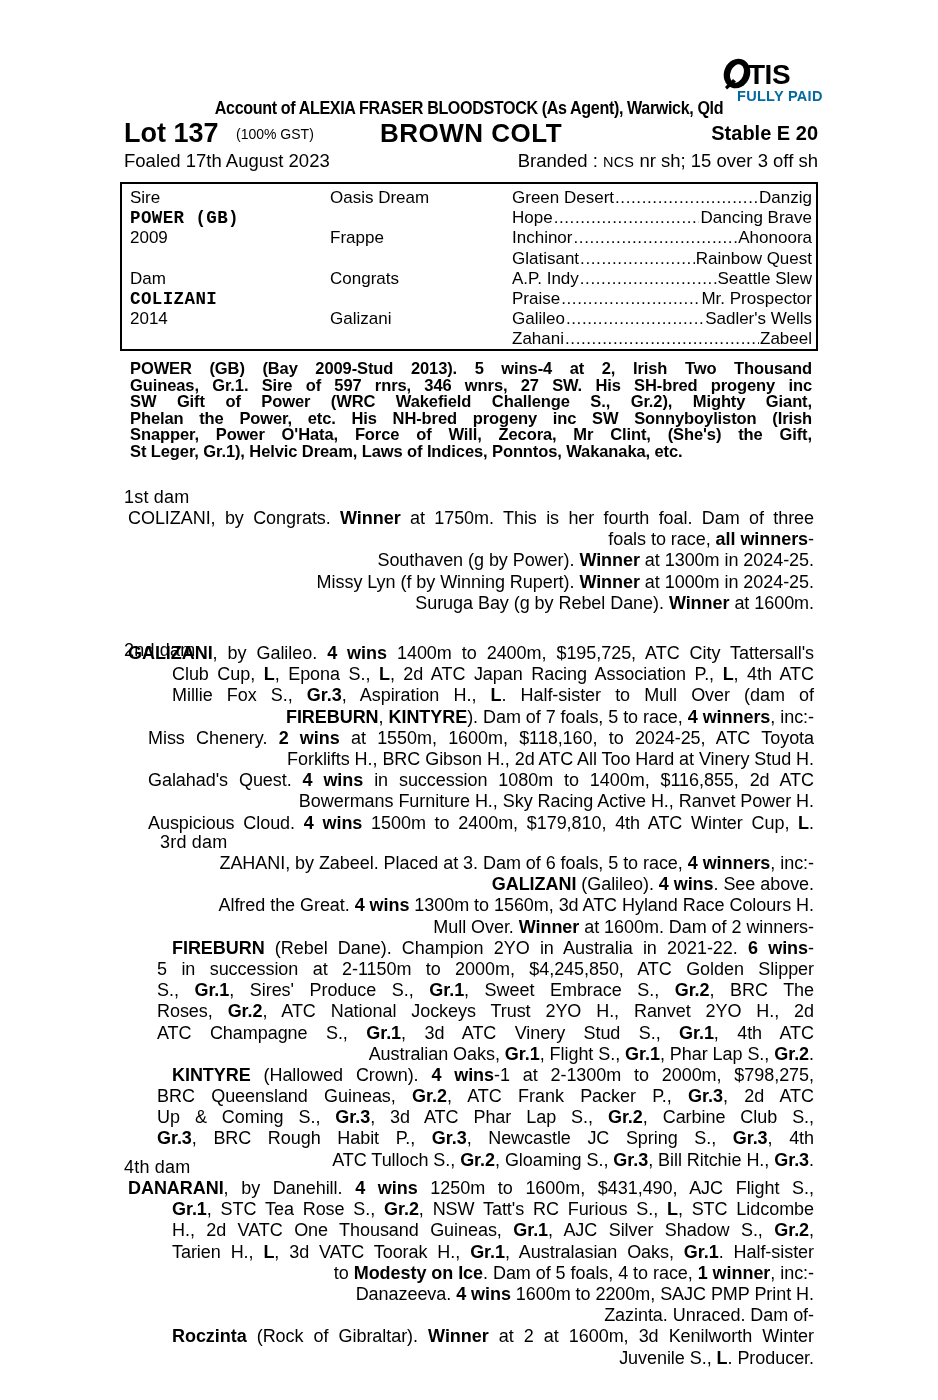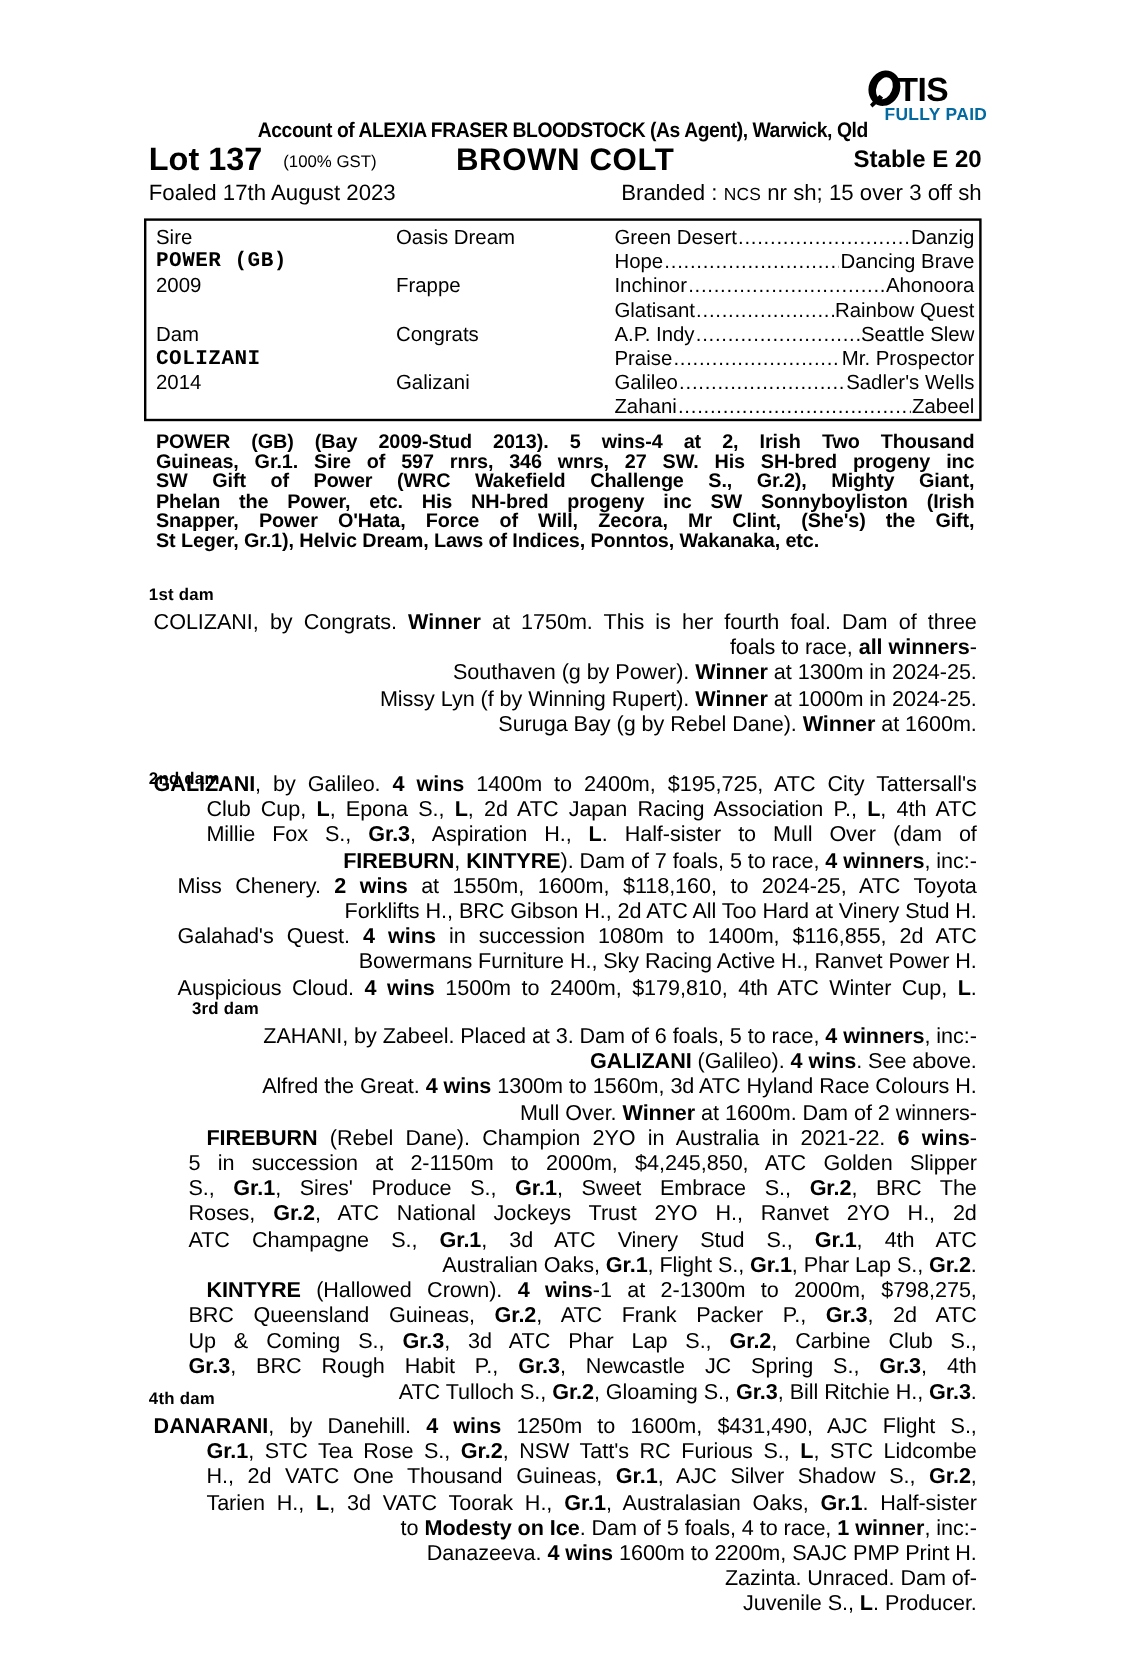--- a/index.html
+++ b/index.html
@@ -204,22 +204,22 @@
   .sire-para div.justify {
     white-space: normal;
     text-align: justify;
     text-align-last: justify;
   }
 
   
   .dam-head {
     position: absolute;
     left: 124px;
-    font-size: 14px;
-    font-weight: bold;
+    font-size: 18px;
+    font-weight: normal;
     letter-spacing: 0.2px;
     text-align: right;
   }
   .blk {
     position: absolute;
     font-size: 18px;
     line-height: 21.2px;
     letter-spacing: -0.05px;
   }
   .blk .ln {
@@ -387,17 +387,18 @@
       </div>
       <div class="dam-head" style="top: 1157px;">4th dam</div>
       <div class="blk" style="left: 124px; top: 1178px; width: 690px;">
         <div class="ln ind0 j"><span class="bd">DANARANI</span><span>, by Danehill. </span><span class="bd">4 wins</span><span> 1250m to 1600m, $431,490, AJC Flight S.,</span></div>
         <div class="ln ind2 j"><span class="bd">Gr.1</span><span>, STC Tea Rose S., </span><span class="bd">Gr.2</span><span>, NSW Tatt's RC Furious S., </span><span class="bd">L</span><span>, STC Lidcombe</span></div>
         <div class="ln ind2 j"><span>H., 2d VATC One Thousand Guineas, </span><span class="bd">Gr.1</span><span>, AJC Silver Shadow S., </span><span class="bd">Gr.2</span><span>,</span></div>
         <div class="ln ind2 j"><span>Tarien H., </span><span class="bd">L</span><span>, 3d VATC Toorak H., </span><span class="bd">Gr.1</span><span>, Australasian Oaks, </span><span class="bd">Gr.1</span><span>. Half-sister</span></div>
         <div class="ln ind2"><span>to </span><span class="bd">Modesty on Ice</span><span>. Dam of 5 foals, 4 to race, </span><span class="bd">1 winner</span><span>, inc:-</span></div>
         <div class="ln ind1"><span>Danazeeva. </span><span class="bd">4 wins</span><span> 1600m to 2200m, SAJC PMP Print H.</span></div>
         <div class="ln ind1"><span>Zazinta. Unraced. Dam of-</span></div>
+        <div class="ln ind2 j"><span class="bd">Roczinta</span><span> (Rock of Gibraltar). </span><span class="bd">Winner</span><span> at 2 at 1600m, 3d Kenilworth Winter</span></div>
         <div class="ln ind3"><span>Juvenile S., </span><span class="bd">L</span><span>. Producer.</span></div>
       </div>
     </div>
 
 </div>
 
 </body></html>

